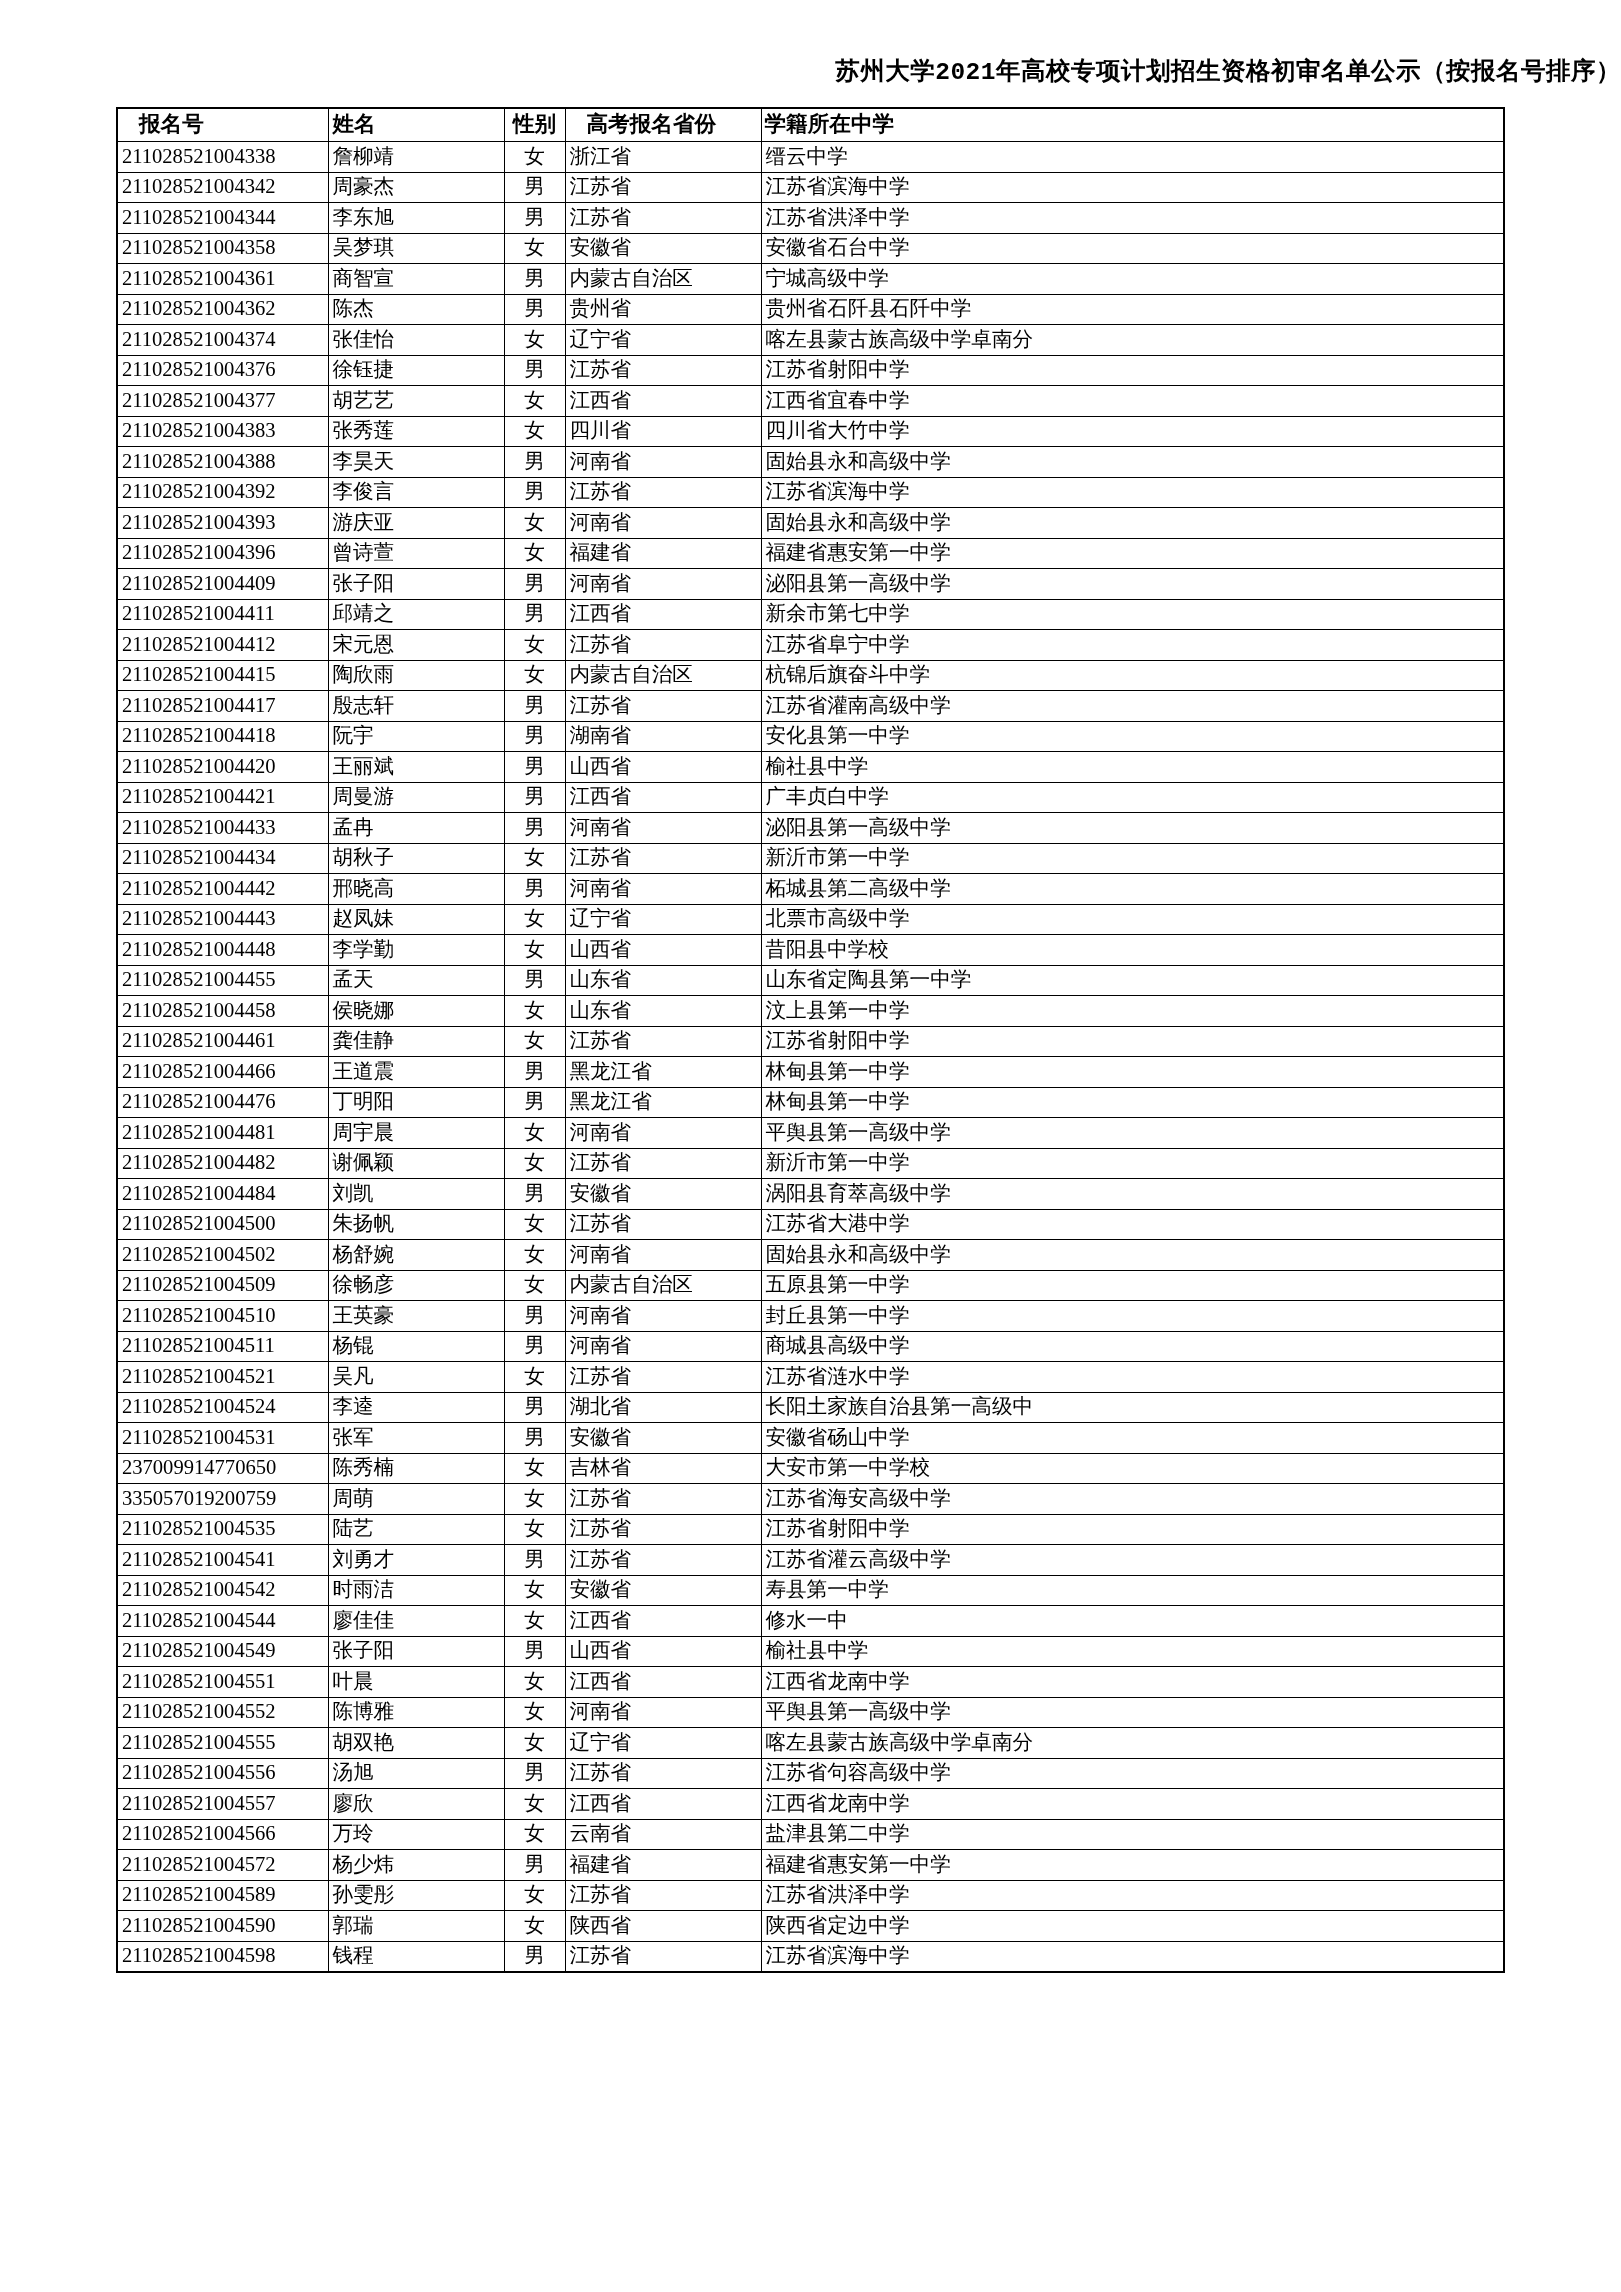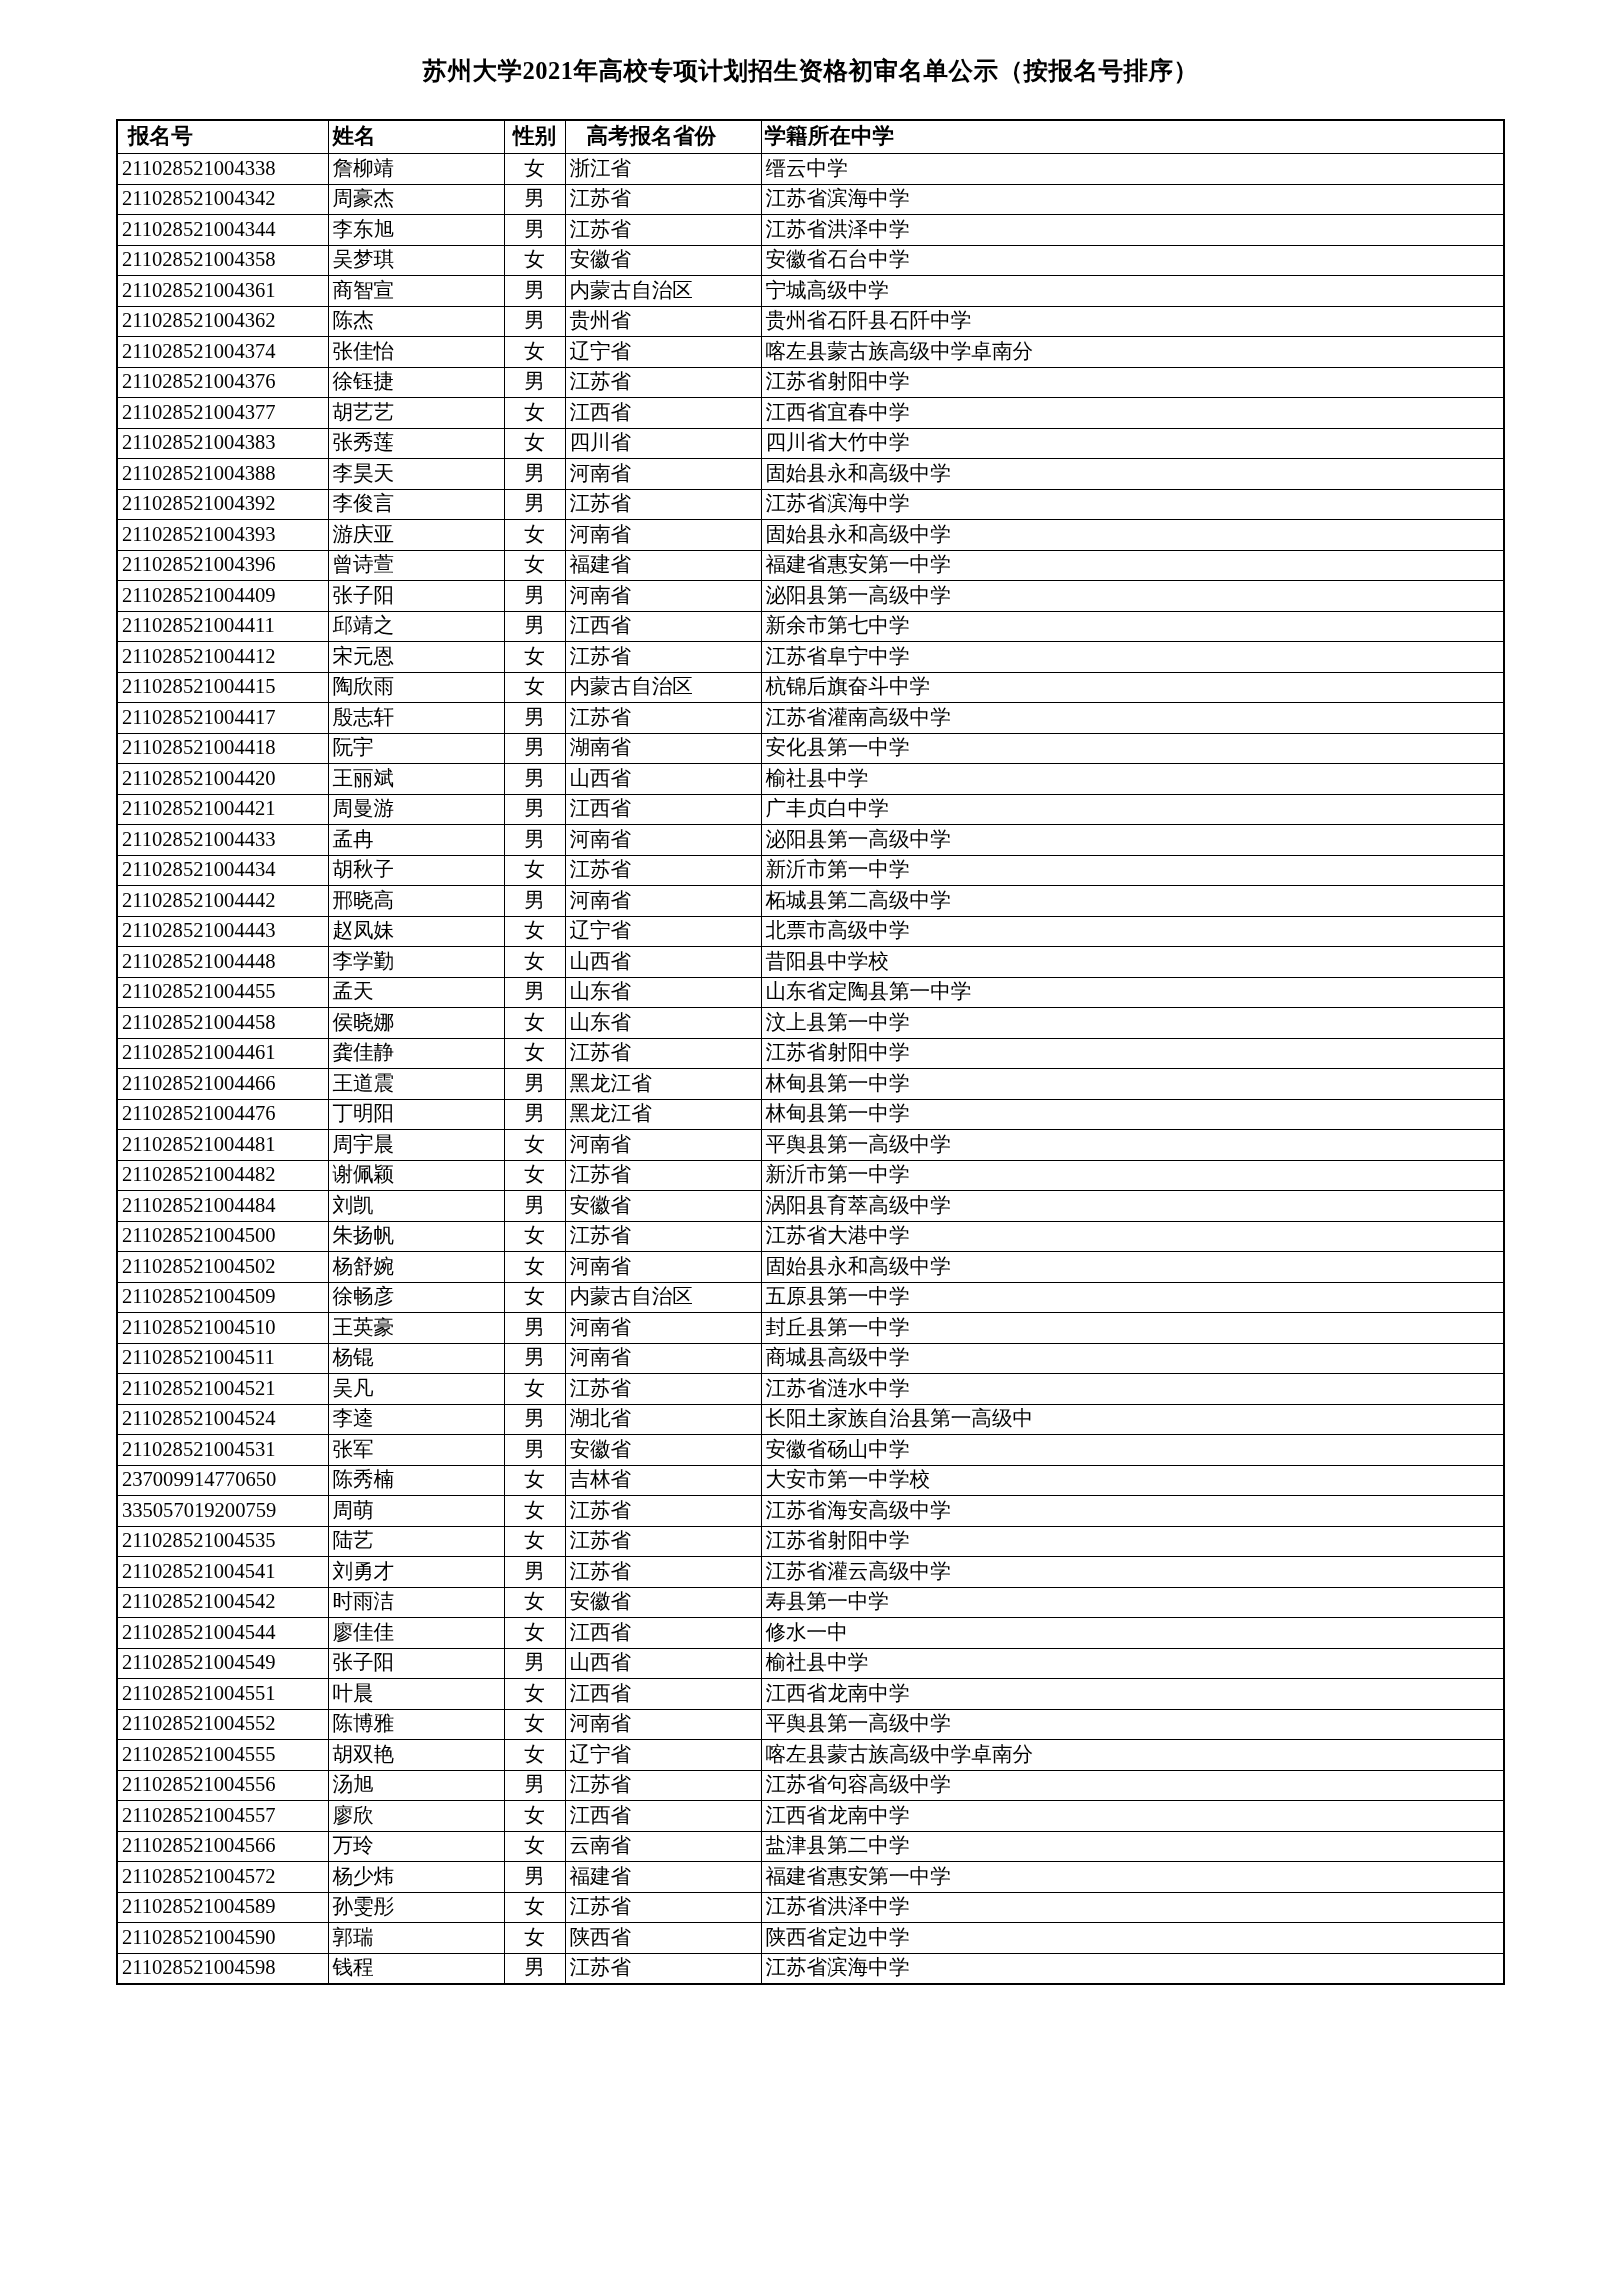--- a/index.html
+++ b/index.html
@@ -14,28 +14,28 @@
     color: #000000;
   }
   .page {
     position: relative;
     width: 1621px;
     height: 2293px;
     box-sizing: border-box;
     padding: 0;
   }
   .doc-title {
-    text-align: center;
-    font-family: Liberation Serif, serif;
+    text-align: right;
+    font-family: Liberation Mono, monospace;
     font-weight: bold;
     font-size: 24.5px;
     letter-spacing: 0.5px;
     margin: 0;
     padding-top: 54px;
-    padding-bottom: 32px;
+    padding-bottom: 20px;
   }
   .table-wrap {
     padding: 0 116px 0 116px;
   }
   table.roster {
     border-collapse: collapse;
     width: 100%;
     table-layout: fixed;
     border: 2px solid #000;
   }
@@ -60,21 +60,21 @@
   .col-gender { width: 61px; }
   .col-prov { width: 196px; }
   .col-school { width: auto; }
 
   .c-id { text-align: left; padding-left: 5.9px; }
   .c-name { text-align: left; padding-left: 9.8px; }
   .c-gender { text-align: center; }
   .c-prov { text-align: left; padding-left: 7.8px; }
   .c-school { text-align: left; padding-left: 7.8px; }
 
-  thead th.h-id { text-align: left; padding-left: 10px; }
+  thead th.h-id { text-align: left; padding-left: 21px; }
   thead th.h-name { text-align: left; }
   thead th.h-gender { text-align: center; }
   thead th.h-prov { text-align: left; padding-left: 21px; }
   thead th.h-school { text-align: left; padding-left: 3px; }
 </style>
 </head>
 <body>
 
 <div class="page">
 

